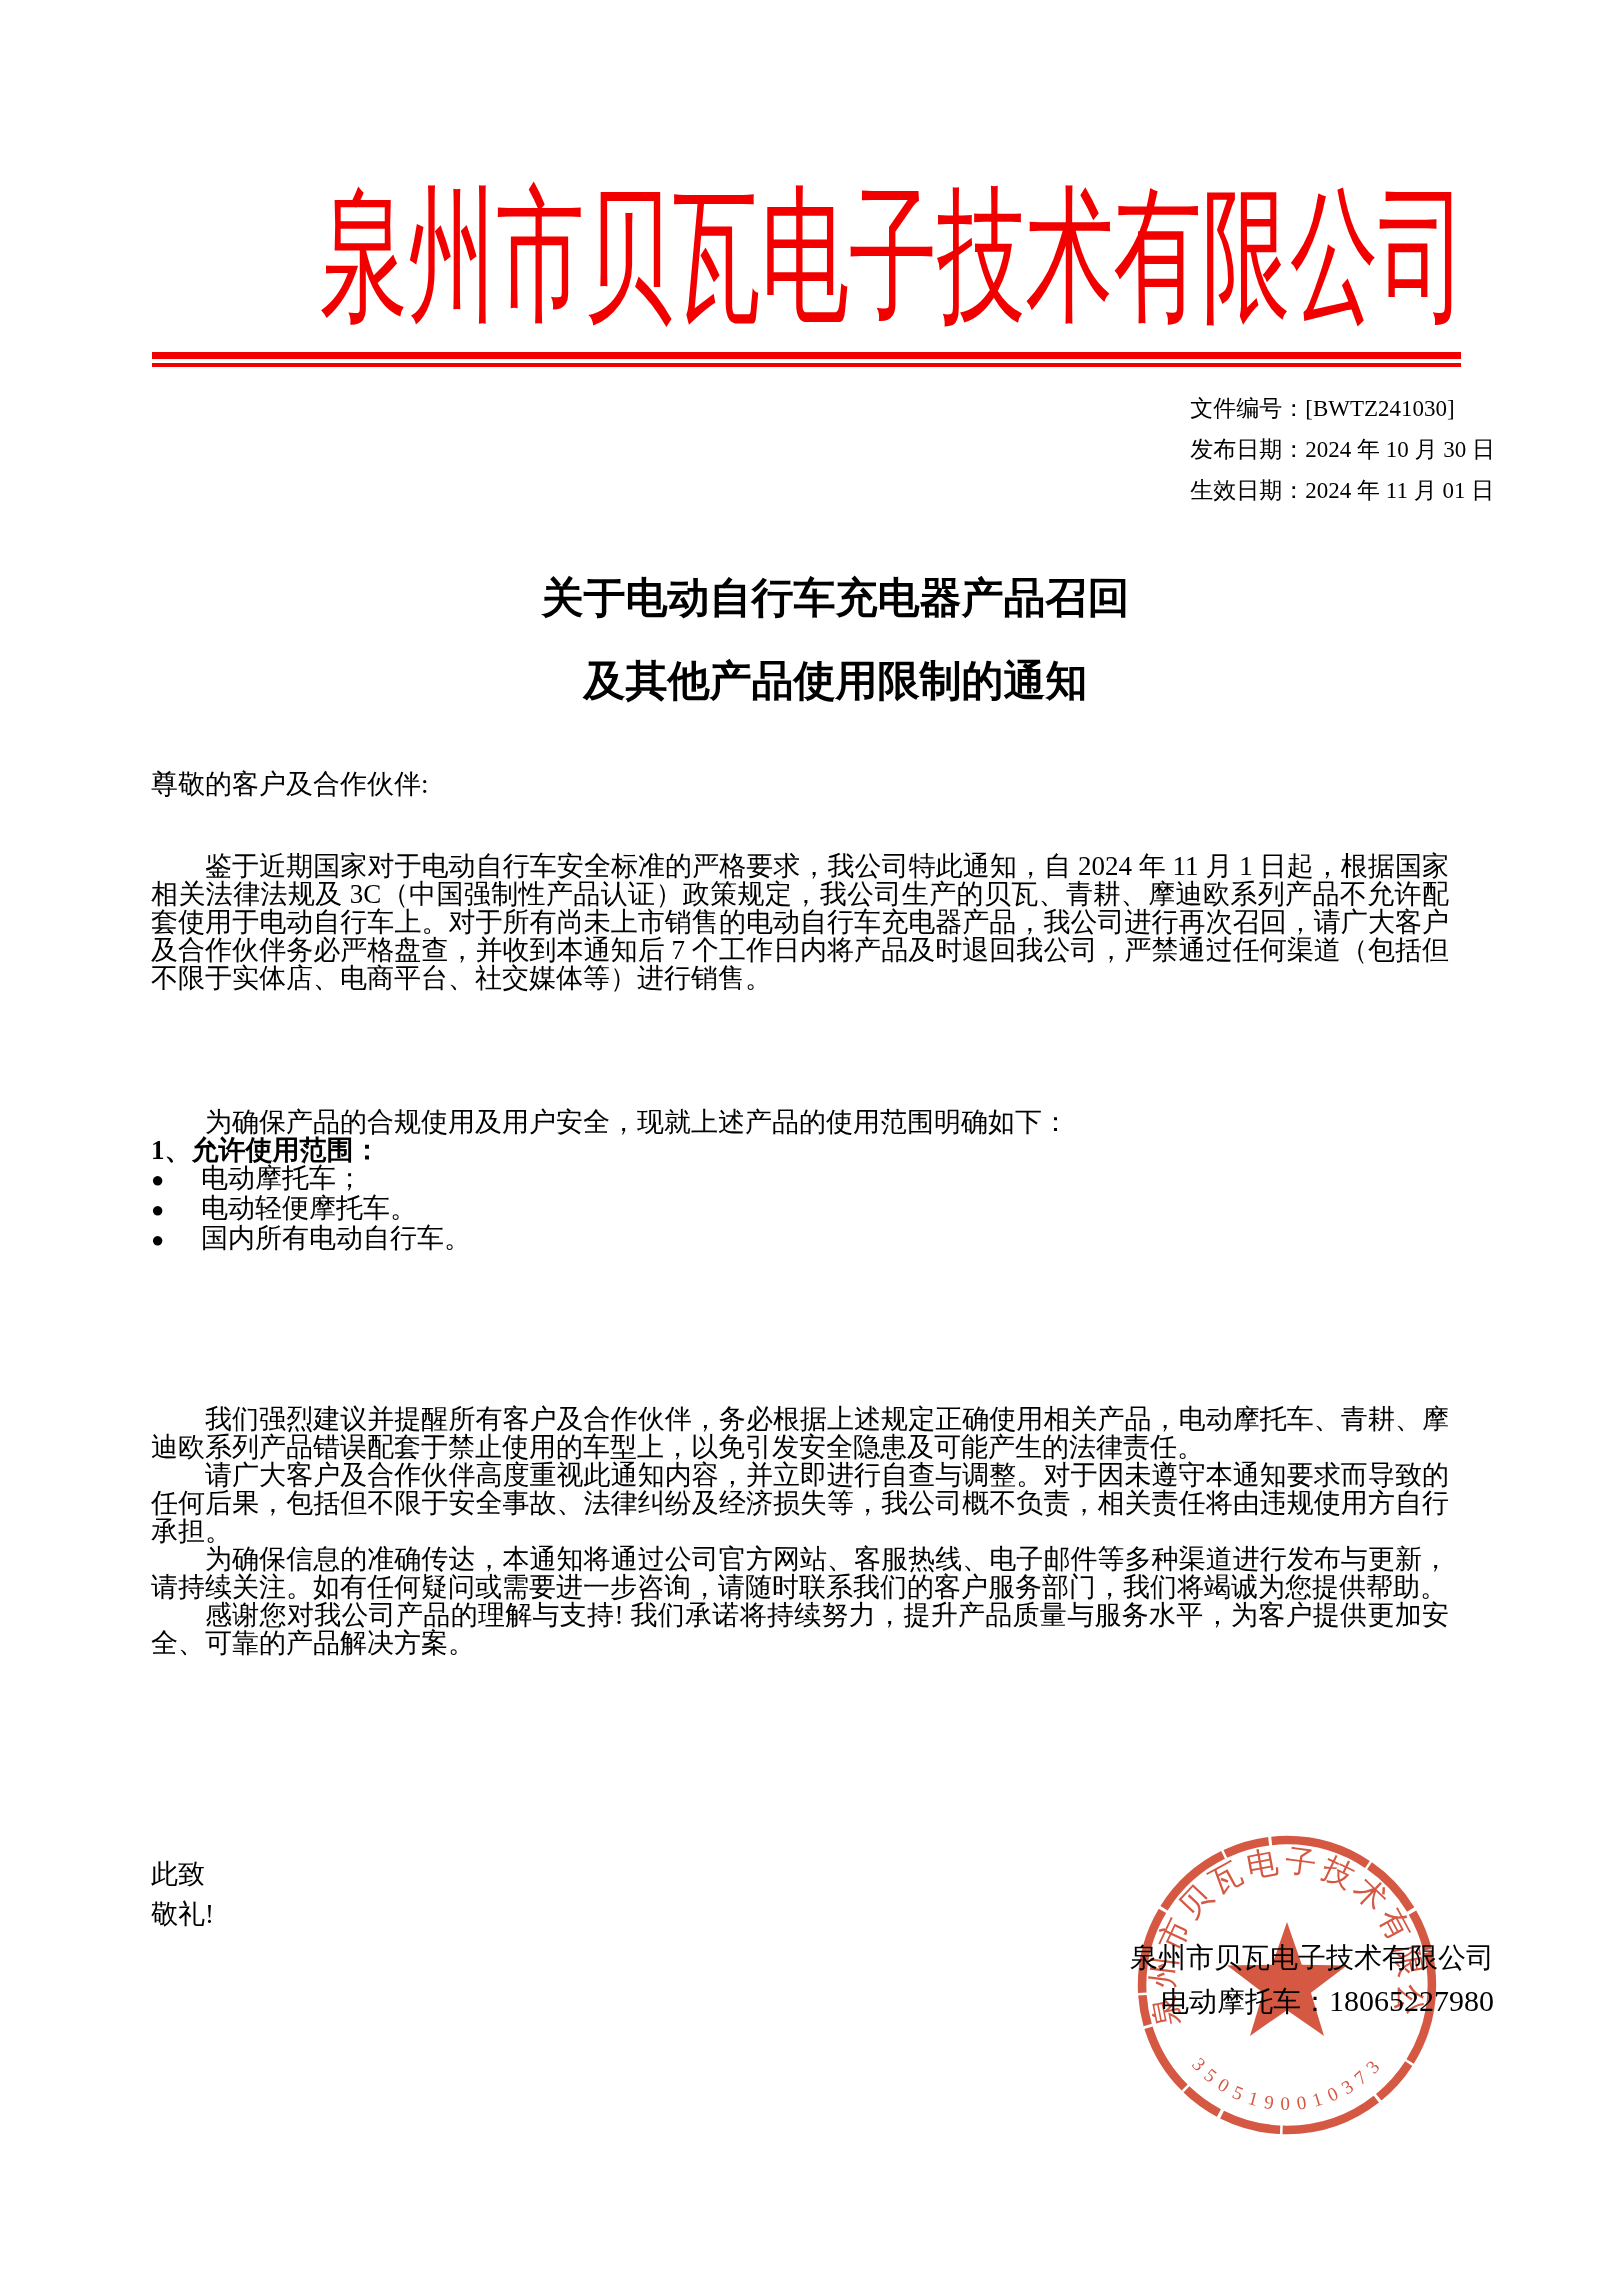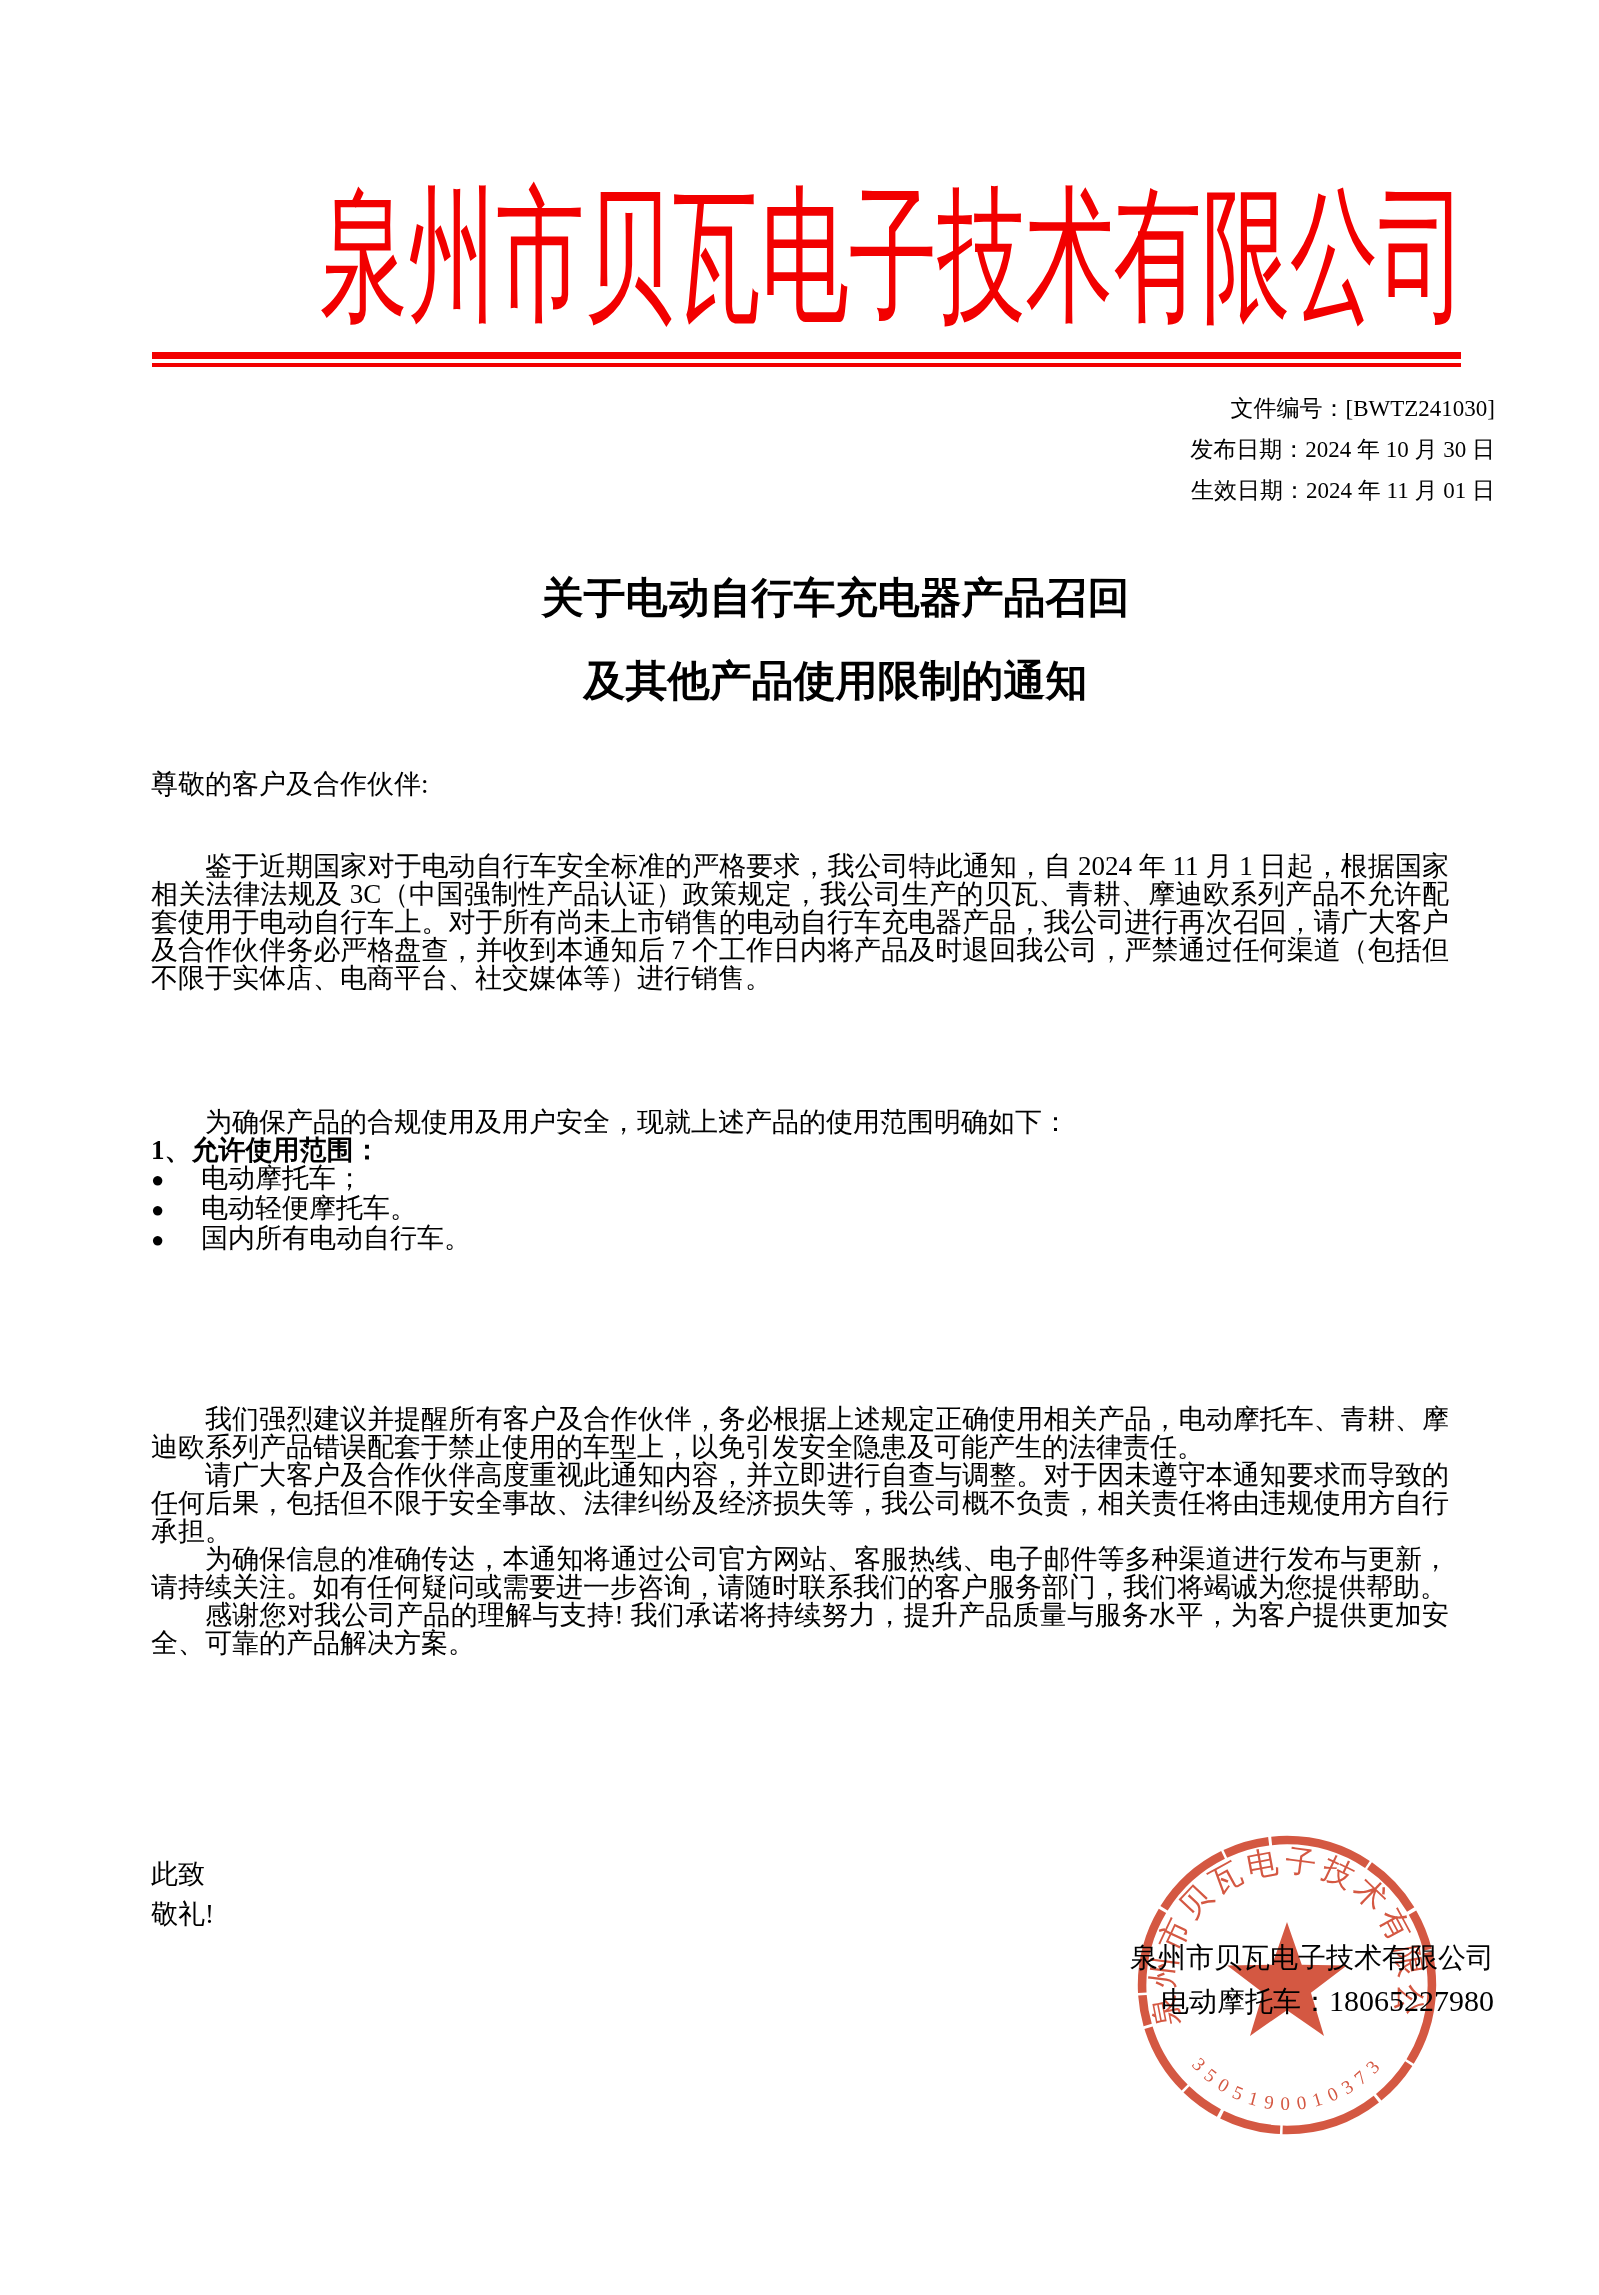--- a/index.html
+++ b/index.html
@@ -20,21 +20,21 @@
     color:#f20000;
     transform:scaleX(0.60);transform-origin:50% 50%;
     letter-spacing:0px;
   }
   .rule{position:absolute;left:152px;width:1309px;background:#f20000;}
   .rule-thick{top:352px;height:7px;}
   .rule-thin{top:363px;height:3.5px;}
   
   .meta{
     position:absolute;top:388px;right:150px;
-    text-align:right;font-size:23px;line-height:41px;
+    font-size:23px;line-height:41px;
   }
   
   .doc-title{
     position:absolute;top:557px;left:0;width:1599px;
     text-align:center;font-size:42px;line-height:83px;font-weight:700;margin-left:36px;
   }
   
   .bodytext{font-size:27px;line-height:28px;text-align:justify;margin-top:8px;}
   .salutation{position:absolute;top:763px;left:151px;font-size:27px;line-height:42px;}
   .para1{position:absolute;top:844px;left:151px;width:1298px;text-indent:54px;}

